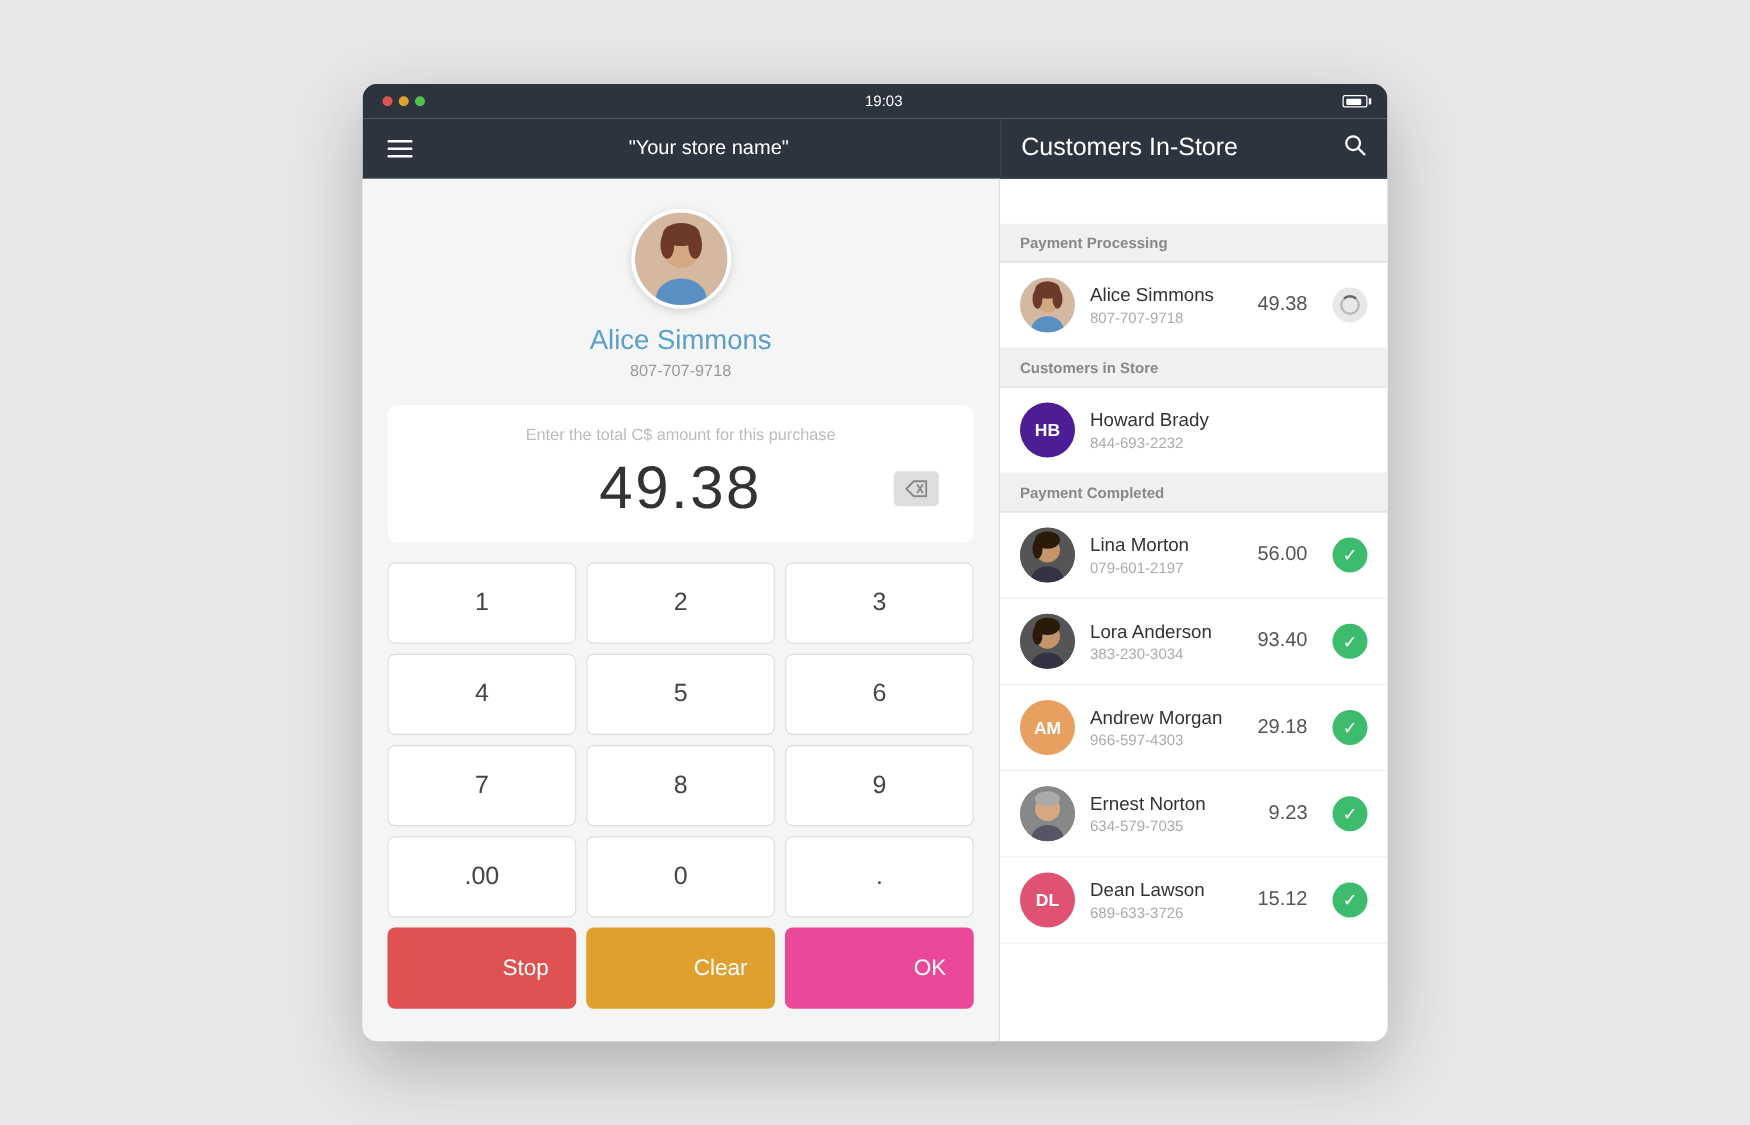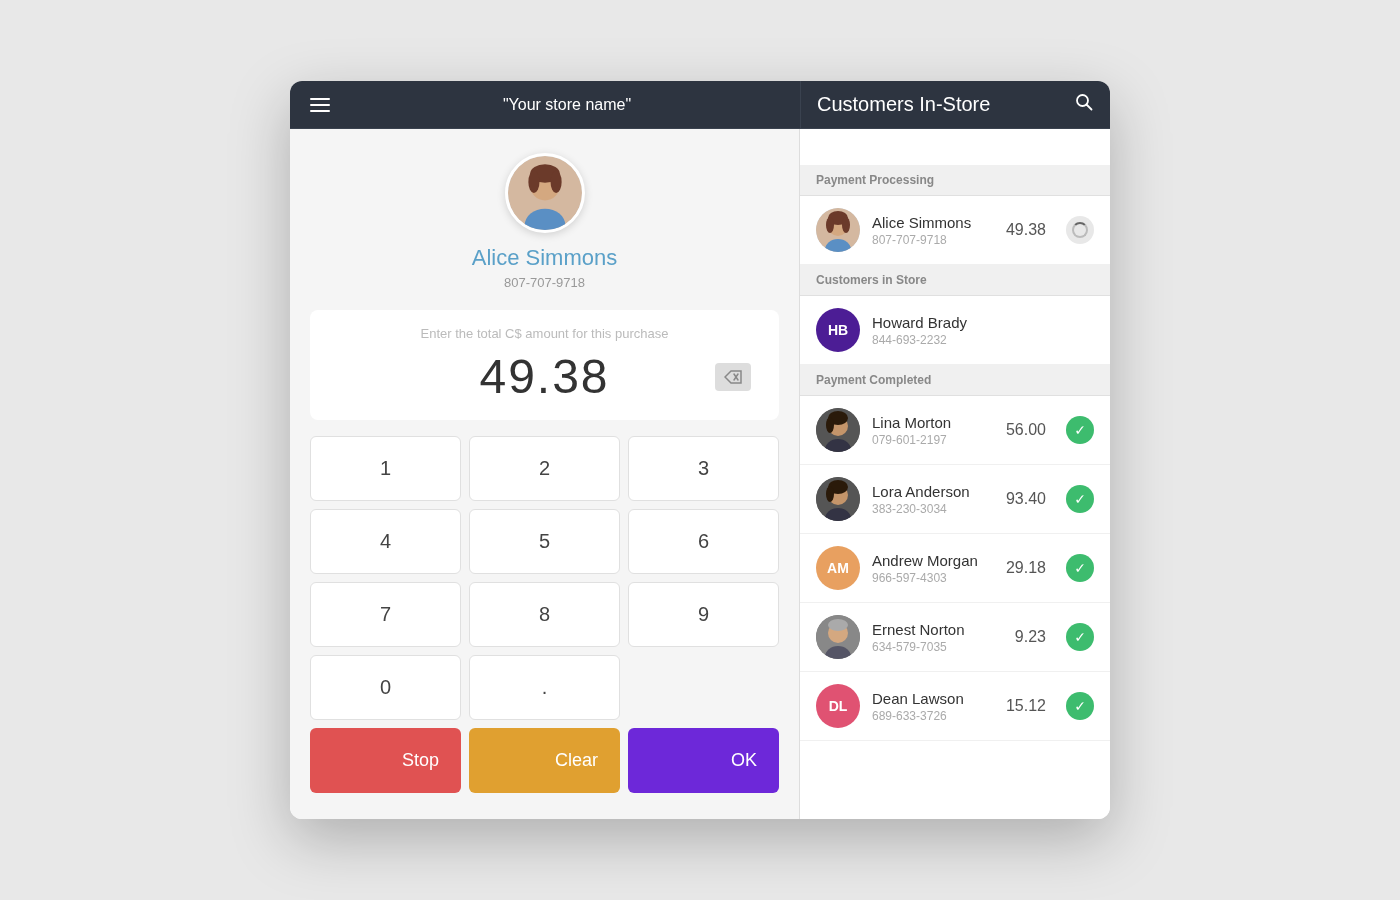--- a/index.html
+++ b/index.html
@@ -292,21 +292,21 @@
       border: none;
       font-size: 18px;
       font-weight: 500;
       color: #fff;
       cursor: pointer;
       text-align: right;
     }
 
     .btn-stop { background: #e05252; }
     .btn-clear { background: #e0a030; }
-    .btn-ok { background: #6d28d9; }
+    .btn-ok { background: #ec4899; }
 
     
     .customers-panel {
       flex: 1;
       background: #fff;
       overflow-y: auto;
       margin-top: 36px;
     }
 
     .section-header {
@@ -397,20 +397,33 @@
 
     @keyframes spin {
       to { transform: rotate(360deg); }
     }
   </style>
 </head>
 <body>
 
 <div class="device-frame">
 
+  <div class="status-bar">
+    <div class="status-bar-dots">
+      <div class="status-dot red"></div>
+      <div class="status-dot yellow"></div>
+      <div class="status-dot green"></div>
+    </div>
+    <div class="status-time">19:03</div>
+    <div class="status-battery">
+      <div class="battery-icon">
+        <div class="battery-fill"></div>
+      </div>
+    </div>
+  </div>
 
   <div class="header">
     <div class="header-left">
       <div class="hamburger-btn">
         <div class="hamburger-line"></div>
         <div class="hamburger-line"></div>
         <div class="hamburger-line"></div>
       </div>
       <div class="header-title">"Your store name"</div>
     </div>
@@ -463,20 +476,21 @@
       <div class="numpad">
         <div class="num-btn">1</div>
         <div class="num-btn">2</div>
         <div class="num-btn">3</div>
         <div class="num-btn">4</div>
         <div class="num-btn">5</div>
         <div class="num-btn">6</div>
         <div class="num-btn">7</div>
         <div class="num-btn">8</div>
         <div class="num-btn">9</div>
+        <div class="num-btn">.00</div>
         <div class="num-btn">0</div>
         <div class="num-btn">.</div>
       </div>
 
       <div class="action-btns">
         <button class="action-btn btn-stop">Stop</button>
         <button class="action-btn btn-clear">Clear</button>
         <button class="action-btn btn-ok">OK</button>
       </div>
     </div>

